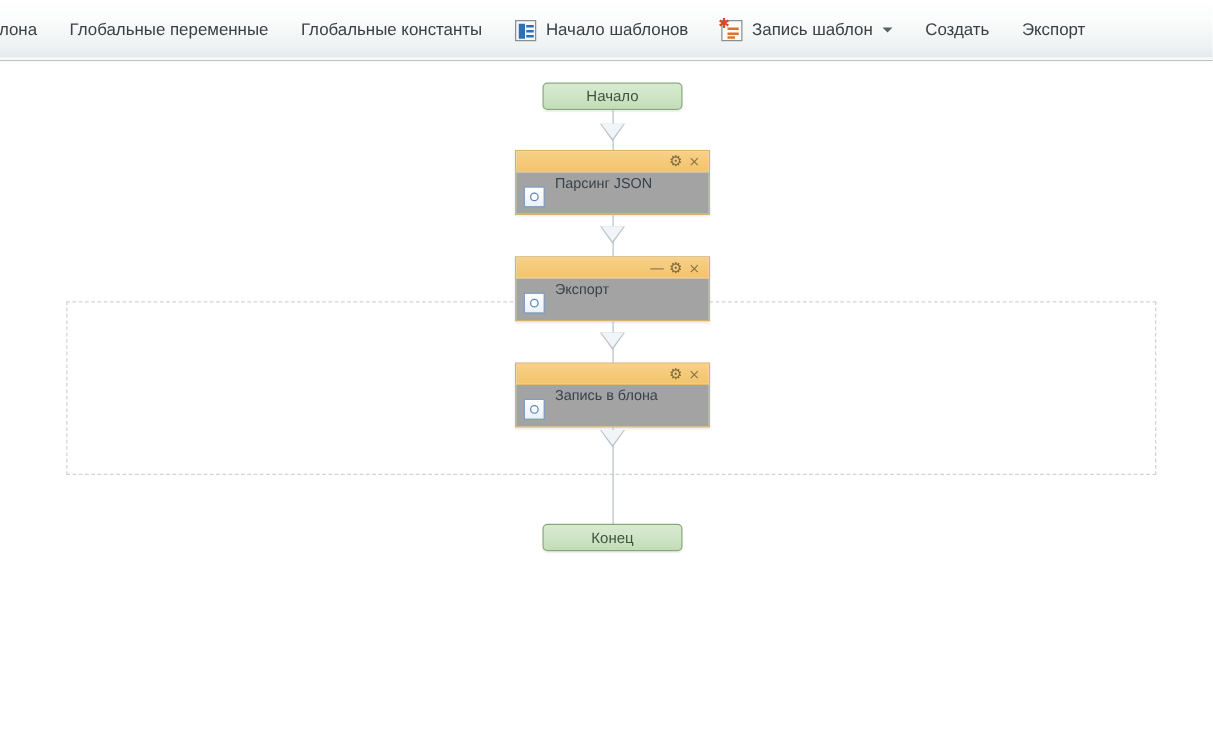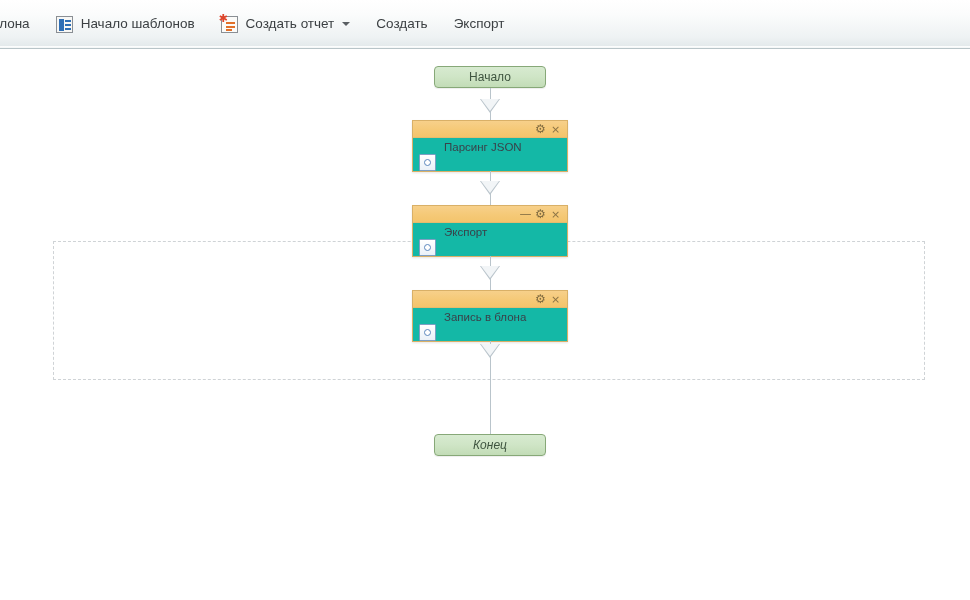--- a/index.html
+++ b/index.html
@@ -176,23 +176,23 @@
     color: #8a7346;
     font-size: 11px;
     line-height: 1;
     cursor: default;
     font-family: "DejaVu Sans", sans-serif;
   }
   .node-btn.gear { font-size: 12px; color: #7f6a3f; }
   .node-btn.minus { font-size: 12px; }
   .node-body {
     height: 33px;
-    background: #14b8a6;
-    display: flex;
-    align-items: flex-end;
+    background: #a3a3a3;
+    display: flex;
+    align-items: center;
     padding: 0 6px;
     box-sizing: border-box;
     position: relative;
   }
   .node-icon {
     width: 17px;
     height: 17px;
     border: 1px solid #7d9fc4;
     background: linear-gradient(to bottom, #ffffff, #eaf1f8);
     box-sizing: border-box;
@@ -250,40 +250,46 @@
 </style>
 </head>
 <body>
 
 <div id="toolbar">
 
   <div class="tb-item clipped">
     <span class="tb-label">блона</span>
   </div>
 
-
+  <div class="tb-item">
+    <span class="tb-label">Глобальные переменные</span>
+  </div>
+
+  <div class="tb-item">
+    <span class="tb-label">Глобальные константы</span>
+  </div>
 
   <div class="tb-item">
     <span class="tb-icon icon-list-tpl">
       <span class="b b1"></span>
         <span class="b b2"></span>
         <span class="b b3"></span>
         <span class="b b4"></span>
     </span>
     <span class="tb-label">Начало шаблонов</span>
   </div>
 
   <div class="tb-item">
     <span class="tb-icon icon-new-tpl">
       <span class="star">✱</span>
       <span class="ln l1"></span>
         <span class="ln l2"></span>
         <span class="ln l3"></span>
     </span>
-    <span class="tb-label">Создать отчет</span>
+    <span class="tb-label">Запись шаблон</span>
     <span class="tb-caret"></span>
   </div>
 
   <div class="tb-item">
     <span class="tb-label">Создать</span>
   </div>
 
   <div class="tb-item">
     <span class="tb-label">Экспорт</span>
   </div>
@@ -355,17 +361,17 @@
       <span class="node-title">Запись в блона</span>
     </div>
   </div>
 
   <div class="conn" style="left:490px; top:292px; height:100px;"></div>
   <div class="arrow-wrap" style="left:480px; top:295px;">
     <span class="tri-out"></span>
       <span class="tri-in"></span>
   </div>
 
-  <div class="terminator" style="left:434px; top:385px;font-style:italic;">
+  <div class="terminator" style="left:434px; top:370px;">
     <span>Конец</span>
   </div>
 
 </div>
 
 </body></html>

